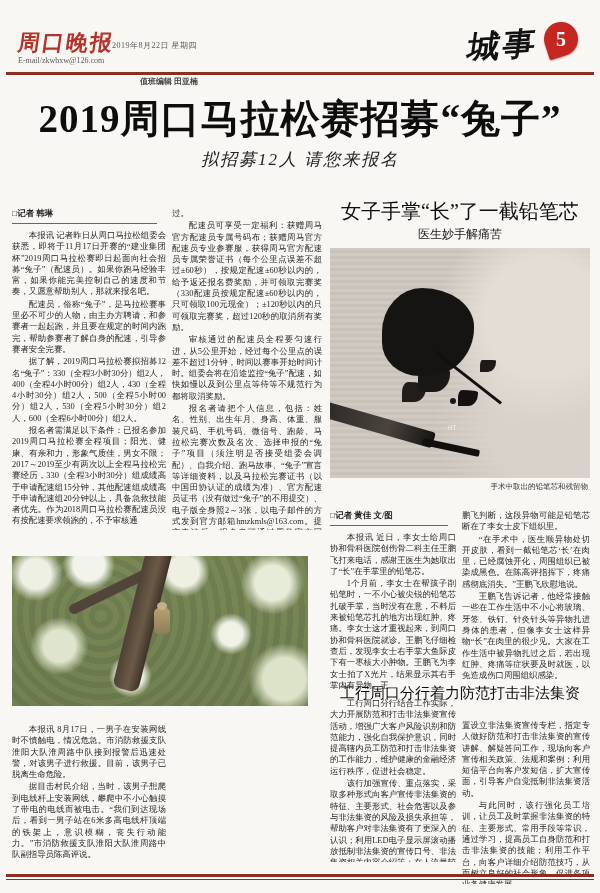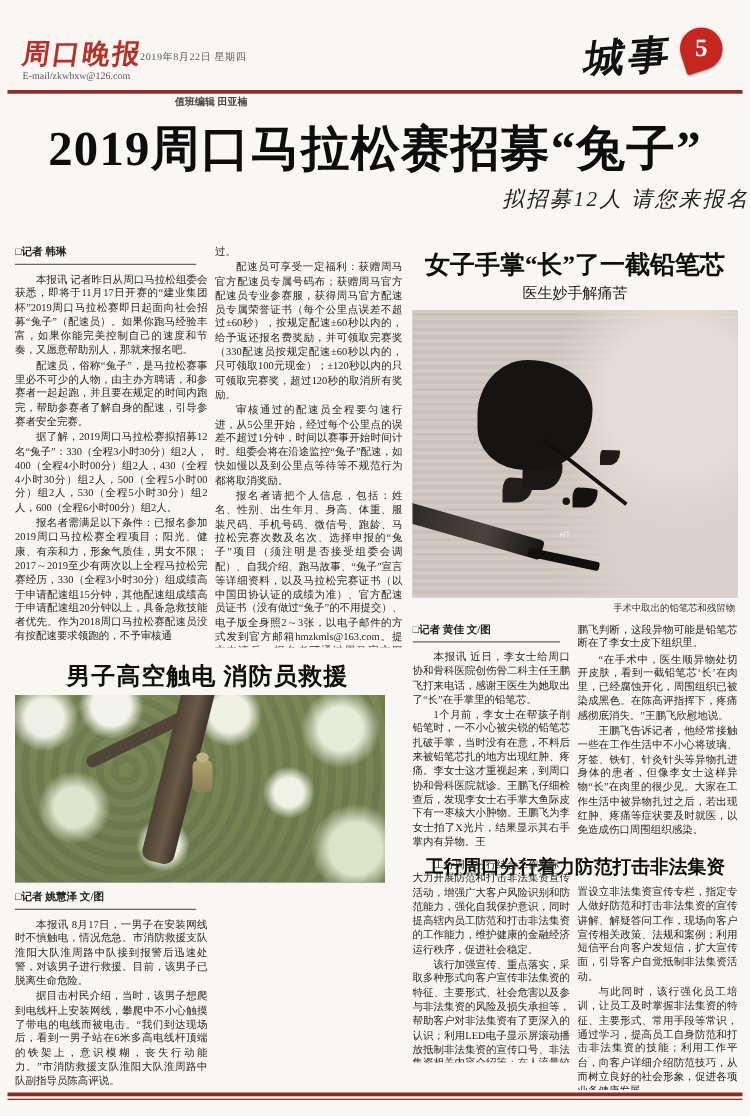--- a/index.html
+++ b/index.html
@@ -47,38 +47,38 @@
   .masthead-rule{position:absolute;left:6px;top:72px;width:588px;height:3px;background:#8c2f23;}
 
   
   .lead-headline{
     position:absolute;left:0;top:92px;width:600px;
     text-align:center;font-size:39px;font-weight:bold;color:#0d0d0d;
     letter-spacing:1px;
   }
   .lead-subhead{
     position:absolute;left:0;top:148px;width:600px;
-    text-align:right;font-size:17px;font-style:italic;color:#222;
+    text-align:center;font-size:17px;font-style:italic;color:#222;
     letter-spacing:2px;
   }
 
   
   .byline{
     font-size:8.5px;color:#222;font-weight:bold;
     border-bottom:1px solid #666;padding-bottom:3px;margin-bottom:6px;
     width:94%;
   }
-  .col{position:absolute;overflow:hidden;}
+  .col{position:absolute;overflow:hidden;margin-top:12px;}
   .col p{
     margin:0 0 1px 0;
     font-size:8.4px;line-height:11.3px;color:#262626;
     text-align:justify;text-indent:2em;
   }
   .col p.noindent{text-indent:0;}
-  .art-title{position:absolute;text-align:center;font-weight:bold;color:#0e0e0e;}
+  .art-title{position:absolute;text-align:center;font-weight:normal;color:#0e0e0e;}
   .art-subtitle{position:absolute;text-align:center;color:#1a1a1a;}
   .caption{position:absolute;font-size:7.5px;color:#333;text-align:right;}
 
   
   .pencil-photo{
     position:absolute;left:330px;top:248px;width:260px;height:230px;
     background:
       radial-gradient(circle at 82% 30%, #e4ddd6 0 22%, rgba(228,221,214,0) 40%),
       radial-gradient(circle at 90% 75%, #d9d2ca 0 25%, rgba(217,210,202,0) 45%),
       repeating-linear-gradient(0deg,#d0cac3 0 3px,#c8c2bb 3px 6px),
@@ -205,31 +205,29 @@
     <div class="byline">□记者 黄佳 文/图</div>
     <p>本报讯 近日，李女士给周口协和骨科医院创伤骨二科主任王鹏飞打来电话，感谢王医生为她取出了“长”在手掌里的铅笔芯。</p>
     <p>1个月前，李女士在帮孩子削铅笔时，一不小心被尖锐的铅笔芯扎破手掌，当时没有在意，不料后来被铅笔芯扎的地方出现红肿、疼痛。李女士这才重视起来，到周口协和骨科医院就诊。王鹏飞仔细检查后，发现李女士右手掌大鱼际皮下有一枣核大小肿物。王鹏飞为李女士拍了X光片，结果显示其右手掌内有异物。王</p>
   </div>
   <div class="col" style="left:462px;top:498px;width:128px;height:198px;">
     <p class="noindent">鹏飞判断，这段异物可能是铅笔芯断在了李女士皮下组织里。</p>
     <p>“在手术中，医生顺异物处切开皮肤，看到一截铅笔芯‘长’在肉里，已经腐蚀开化，周围组织已被染成黑色。在陈高评指挥下，疼痛感彻底消失。”王鹏飞欣慰地说。</p>
     <p>王鹏飞告诉记者，他经常接触一些在工作生活中不小心将玻璃、牙签、铁钉、针灸针头等异物扎进身体的患者，但像李女士这样异物“长”在肉里的很少见。大家在工作生活中被异物扎过之后，若出现红肿、疼痛等症状要及时就医，以免造成伤口周围组织感染。</p>
   </div>
 
-  <div class="art-title" style="left:12px;top:528px;width:308px;font-size:19px;letter-spacing:1px;">男子高空触电 消防员救援</div>
 
   <div class="rescue-photo">
     <div class="tree-branch"></div>
     <div class="tree-trunk"></div>
     <div class="firefighter"></div>
     <div class="firefighter-helmet"></div>
   </div>
 
   <div class="col" style="left:12px;top:712px;width:154px;height:160px;">
-    <div class="byline">□记者 姚慧泽 文/图</div>
     <p>本报讯 8月17日，一男子在安装网线时不慎触电，情况危急。市消防救援支队淮阳大队淮周路中队接到报警后迅速处警，对该男子进行救援。目前，该男子已脱离生命危险。</p>
     <p>据目击村民介绍，当时，该男子想爬到电线杆上安装网线，攀爬中不小心触摸了带电的电线而被电击。“我们到达现场后，看到一男子站在6米多高电线杆顶端的铁架上，意识模糊，丧失行动能力。”市消防救援支队淮阳大队淮周路中队副指导员陈高评说。</p>
   </div>
 
   <div class="art-title" style="left:330px;top:684px;width:260px;font-size:15px;">工行周口分行着力防范打击非法集资</div>
 
   <div class="col" style="left:330px;top:686px;width:126px;height:164px;">
     <p>工行周口分行结合工作实际，大力开展防范和打击非法集资宣传活动，增强广大客户风险识别和防范能力，强化自我保护意识，同时提高辖内员工防范和打击非法集资的工作能力，维护健康的金融经济运行秩序，促进社会稳定。</p>
     <p>该行加强宣传、重点落实，采取多种形式向客户宣传非法集资的特征、主要形式、社会危害以及参与非法集资的风险及损失承担等，帮助客户对非法集资有了更深入的认识；利用LED电子显示屏滚动播放抵制非法集资的宣传口号、非法集资相关内容介绍等；在人流量较大的广场、社区以及各网点显著位</p>
   </div>

